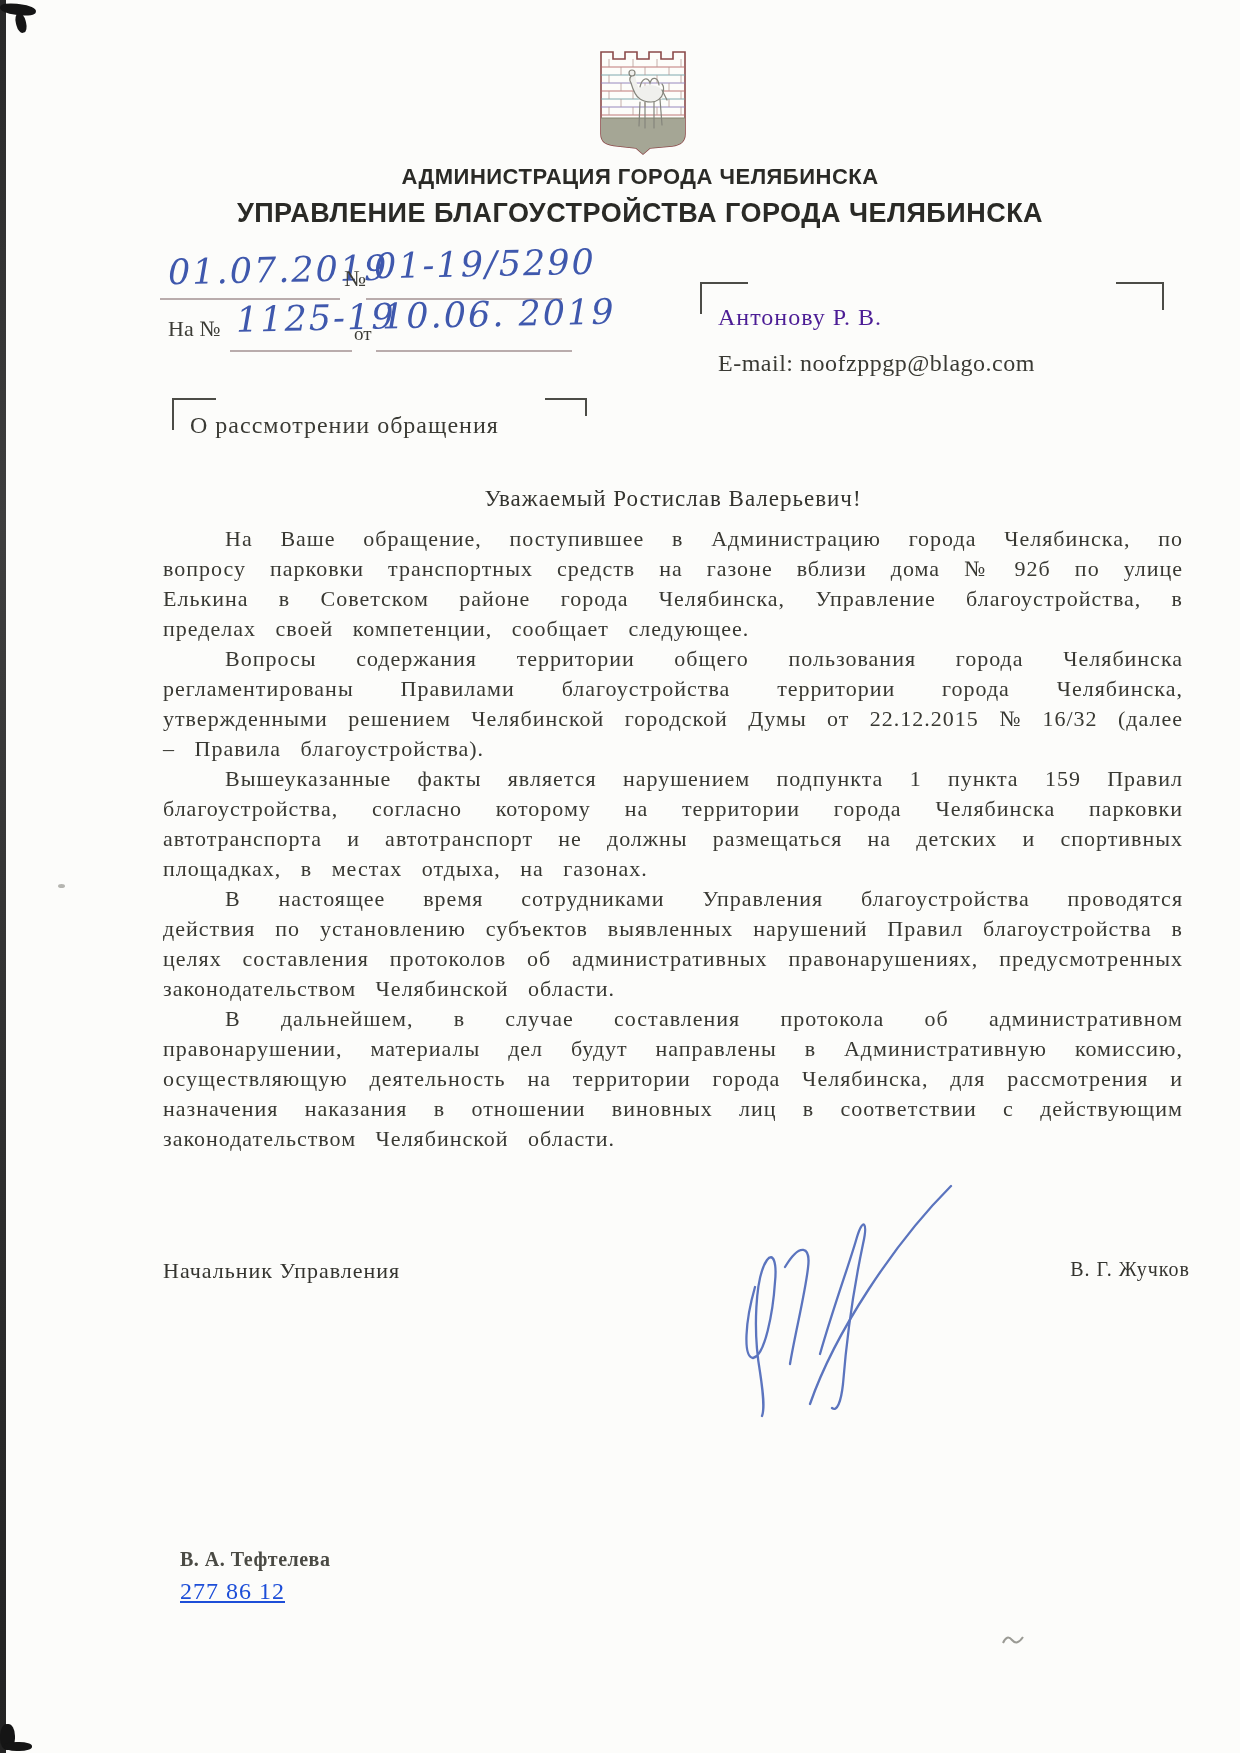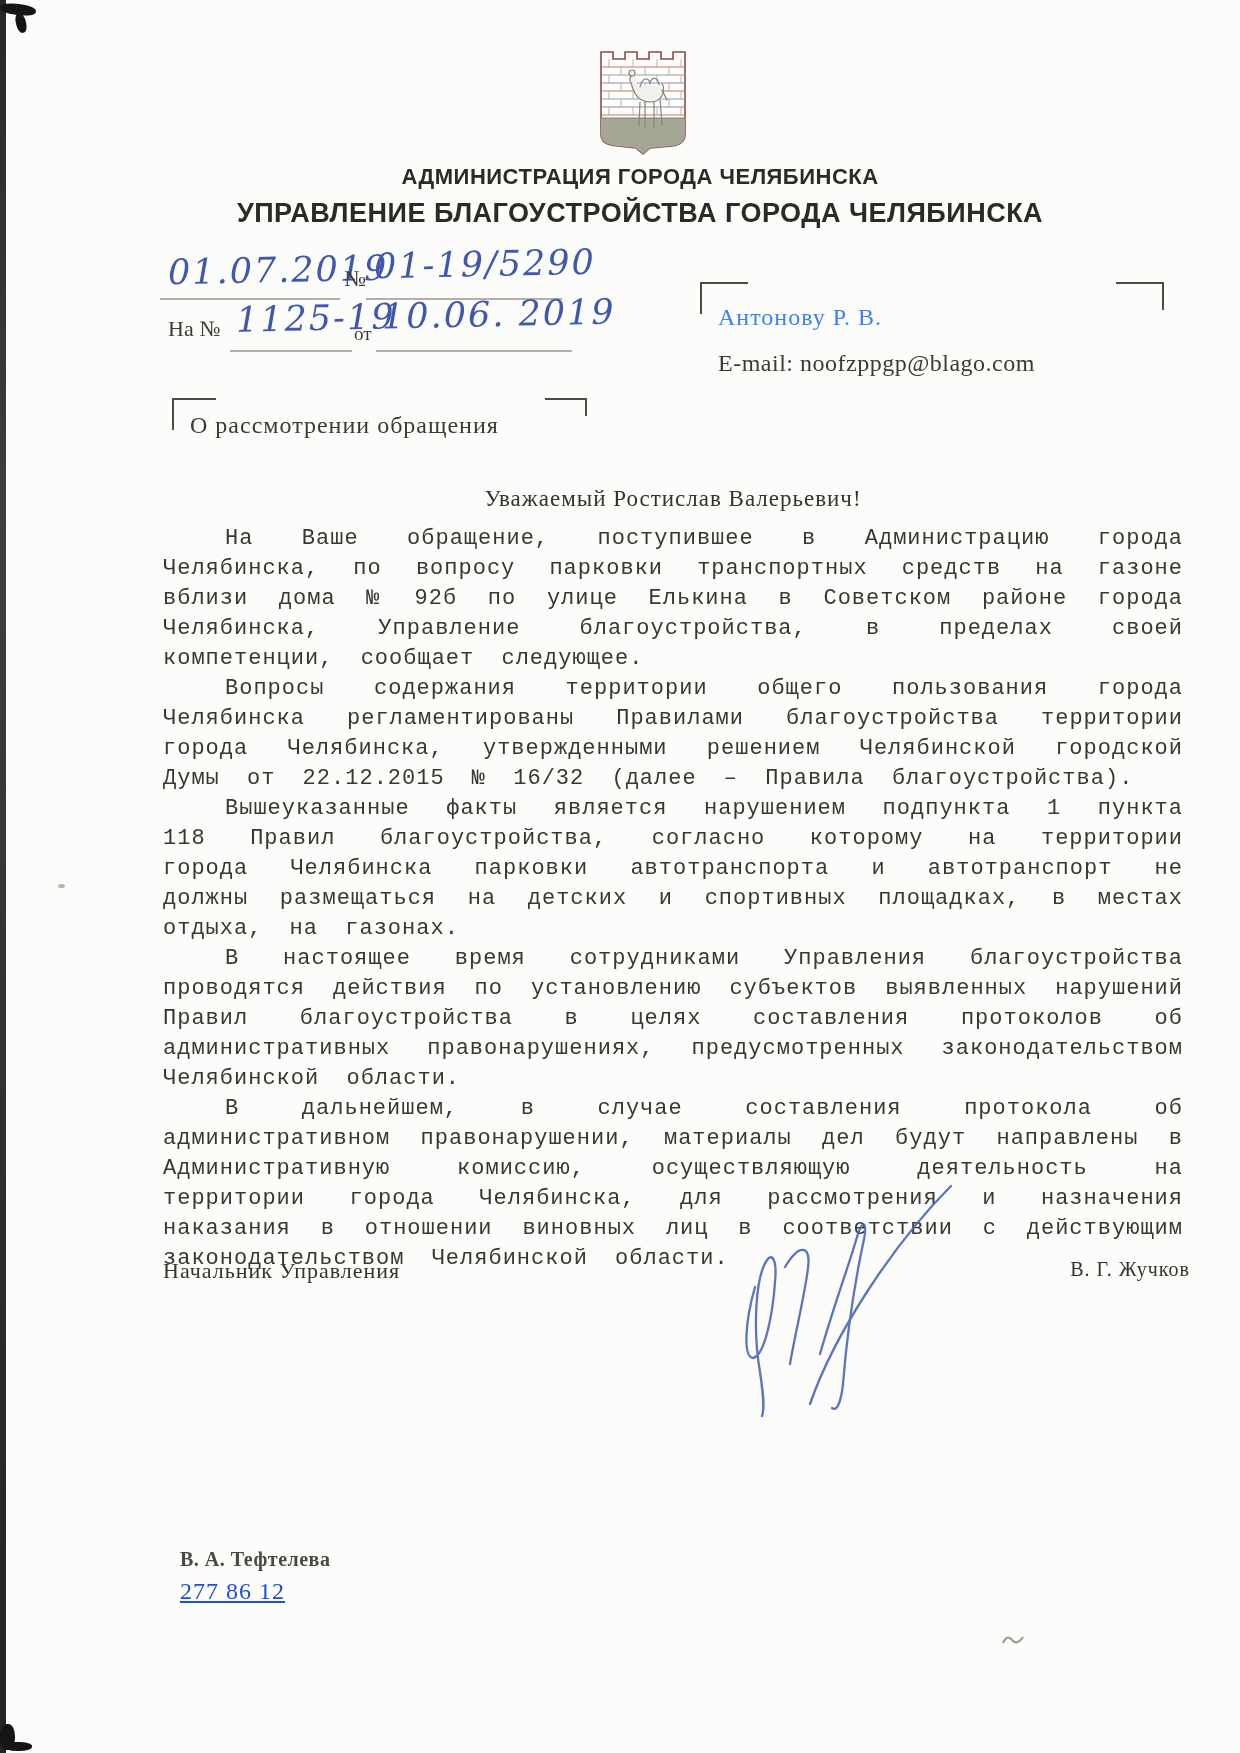--- a/index.html
+++ b/index.html
@@ -26,30 +26,30 @@
 
   
   .hw{font-family:"DejaVu Serif",serif;font-style:italic;color:#3f58ad;
       font-size:35px;letter-spacing:2px;white-space:nowrap;transform:rotate(-1.2deg);}
   .printed{color:#3c3c36;}
   .uline{height:2px;background:#a39292;opacity:.75;}
 
   .bracket-tl{border-left:2px solid #4c4c46;border-top:2px solid #4c4c46;}
   .bracket-tr{border-right:2px solid #4c4c46;border-top:2px solid #4c4c46;}
 
-  .recip-name{left:718px;top:304px;font-size:24px;color:#3b82f6;letter-spacing:1px;}
+  .recip-name{left:718px;top:304px;font-size:24px;color:#4c1d95;letter-spacing:1px;}
   .recip-mail{left:718px;top:350px;font-size:24px;color:#3a3a34;letter-spacing:.5px;}
   .subject{left:190px;top:412px;font-size:24px;color:#3a3a34;letter-spacing:1px;}
 
   .salutation{left:163px;top:486px;width:1020px;text-align:center;
               font-size:23px;color:#34342f;letter-spacing:1px;}
 
   .letter-body{left:163px;top:524px;width:1020px;font-size:22px;line-height:30px;
                color:#383832;letter-spacing:1px;word-spacing:13px;text-align:justify;}
-  .letter-body p{margin:0;text-indent:62px;font-family:Liberation Mono, monospace;}
+  .letter-body p{margin:0;text-indent:62px;}
 
   .sign-pos{left:163px;top:1258px;font-size:22px;color:#34342f;letter-spacing:1px;}
   .sign-name{left:990px;top:1258px;width:200px;text-align:right;
              font-size:20px;color:#34342f;letter-spacing:1px;font-family:Liberation Serif, serif;}
   .exec-name{left:180px;top:1548px;font-size:20px;color:#4a4a44;letter-spacing:.5px;font-weight:bold;}
   .exec-phone{left:180px;top:1578px;font-size:24px;color:#1d4ed8;letter-spacing:1px;text-decoration:underline;}
 </style>
 </head>
 <body>
 
@@ -132,21 +132,21 @@
   </div>
 
   <div class="abs bracket-tl" style="left:172px;top:398px;width:42px;height:30px;"></div>
   <div class="abs bracket-tr" style="left:545px;top:398px;width:40px;height:16px;"></div>
   <div class="abs subject">О рассмотрении обращения</div>
 
   <div class="abs salutation">Уважаемый Ростислав Валерьевич!</div>
   <div class="abs letter-body">
     <p>На Ваше обращение, поступившее в Администрацию города Челябинска, по вопросу парковки транспортных средств на газоне вблизи дома № 92б по улице Елькина в Советском районе города Челябинска, Управление благоустройства, в пределах своей компетенции, сообщает следующее.</p>
     <p>Вопросы содержания территории общего пользования города Челябинска регламентированы Правилами благоустройства территории города Челябинска, утвержденными решением Челябинской городской Думы от 22.12.2015 № 16/32 (далее – Правила благоустройства).</p>
-    <p>Вышеуказанные факты является нарушением подпункта 1 пункта 118 Правил благоустройства, согласно которому на территории города Челябинска парковки автотранспорта и автотранспорт не должны размещаться на детских и спортивных площадках, в местах отдыха, на газонах.</p>
+    <p>Вышеуказанные факты является нарушением подпункта 1 пункта 159 Правил благоустройства, согласно которому на территории города Челябинска парковки автотранспорта и автотранспорт не должны размещаться на детских и спортивных площадках, в местах отдыха, на газонах.</p>
     <p>В настоящее время сотрудниками Управления благоустройства проводятся действия по установлению субъектов выявленных нарушений Правил благоустройства в целях составления протоколов об административных правонарушениях, предусмотренных законодательством Челябинской области.</p>
     <p>В дальнейшем, в случае составления протокола об административном правонарушении, материалы дел будут направлены в Административную комиссию, осуществляющую деятельность на территории города Челябинска, для рассмотрения и назначения наказания в отношении виновных лиц в соответствии с действующим законодательством Челябинской области.</p>
   </div>
 
   <div class="abs sign-pos">Начальник Управления</div>
   <svg class="abs" style="left:715px;top:1172px;" width="290" height="250" viewBox="0 0 290 250">
     <g stroke="#4a66b8" stroke-width="2.3" fill="none" stroke-linecap="round" opacity="0.9">
       <path d="M40,115 C30,150 28,185 38,186 C50,184 58,140 60,110 C62,90 58,80 52,88 C40,105 38,160 45,200 C48,220 50,236 47,244"></path>
       <path d="M70,95 C85,70 96,74 93,96 C90,122 80,162 75,192"></path>
       <path d="M105,182 C120,130 135,90 142,65 C148,45 153,50 148,72 C140,110 132,162 128,212 C126,230 122,240 117,236"></path>

